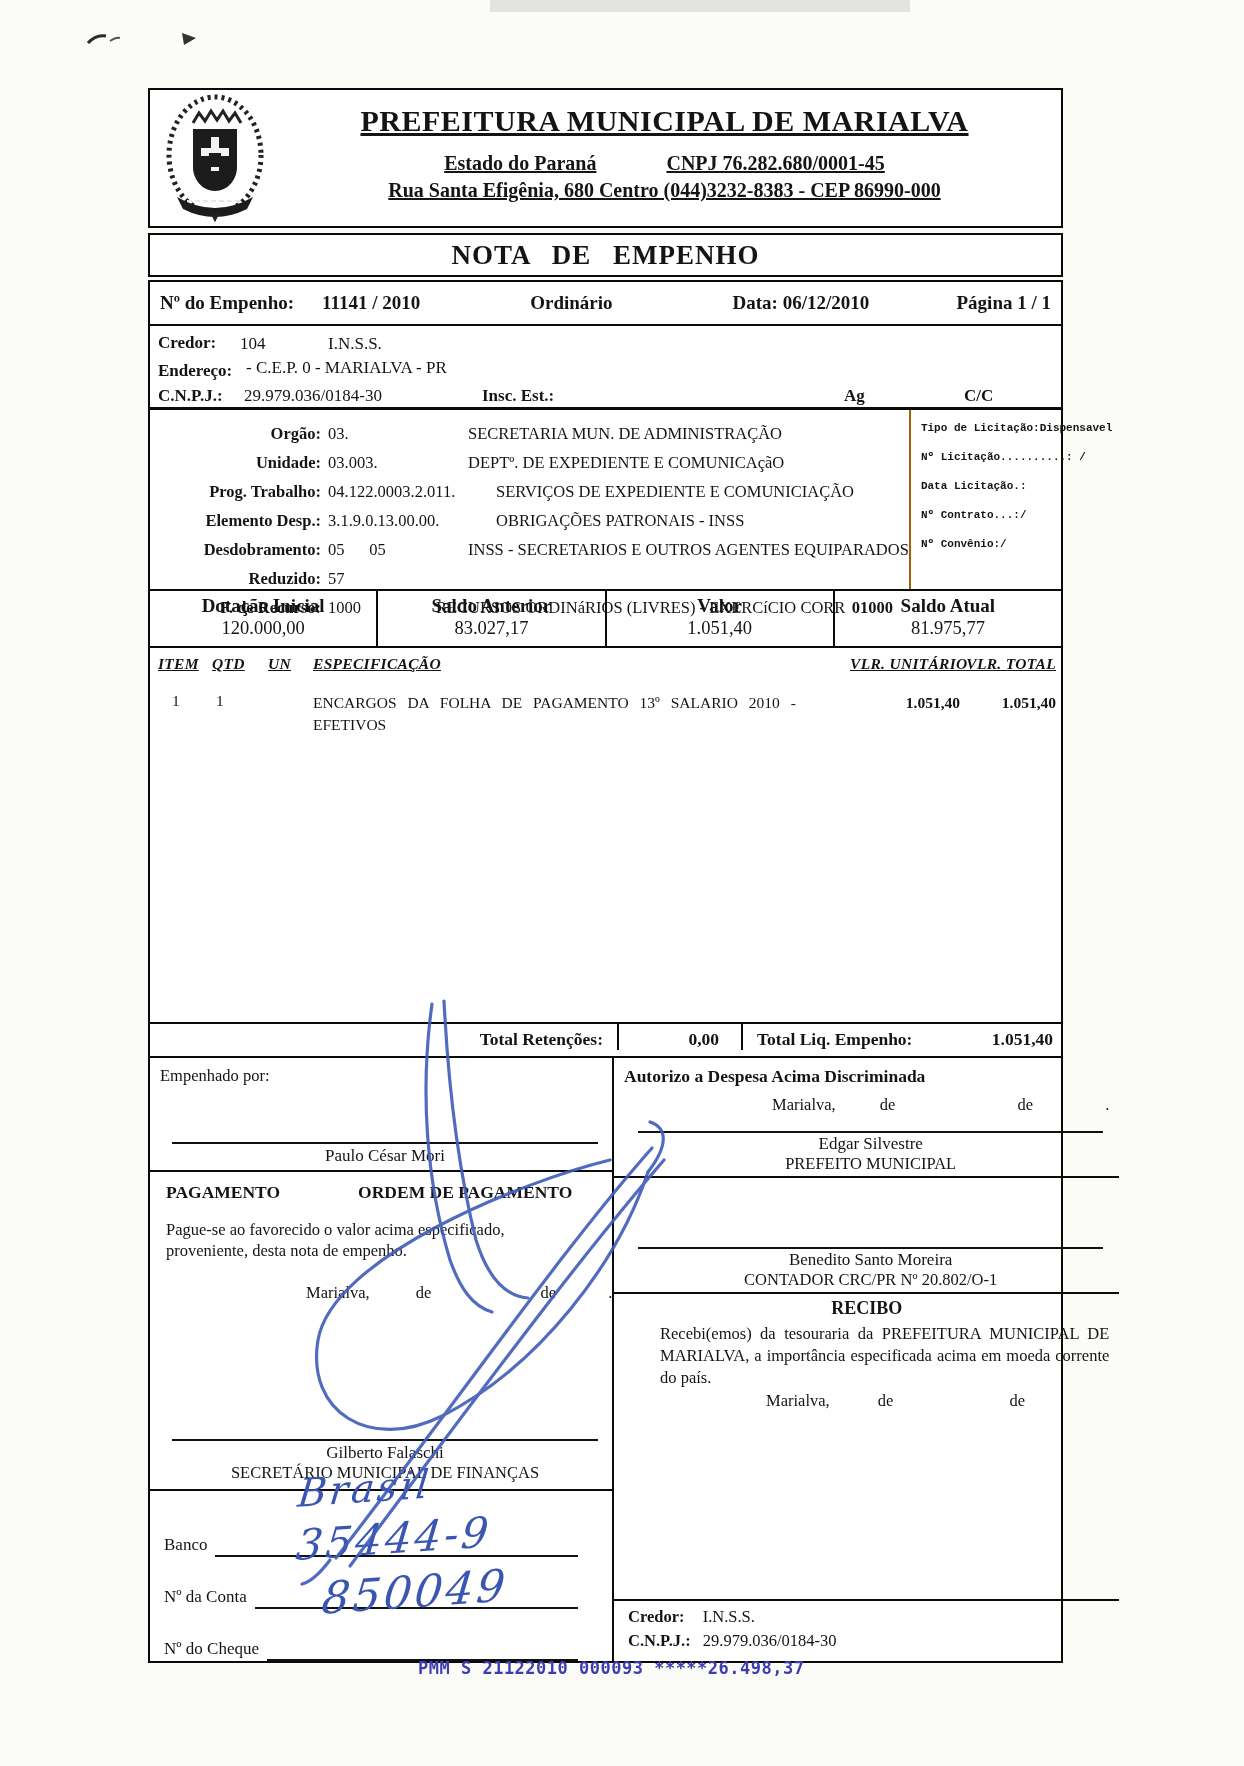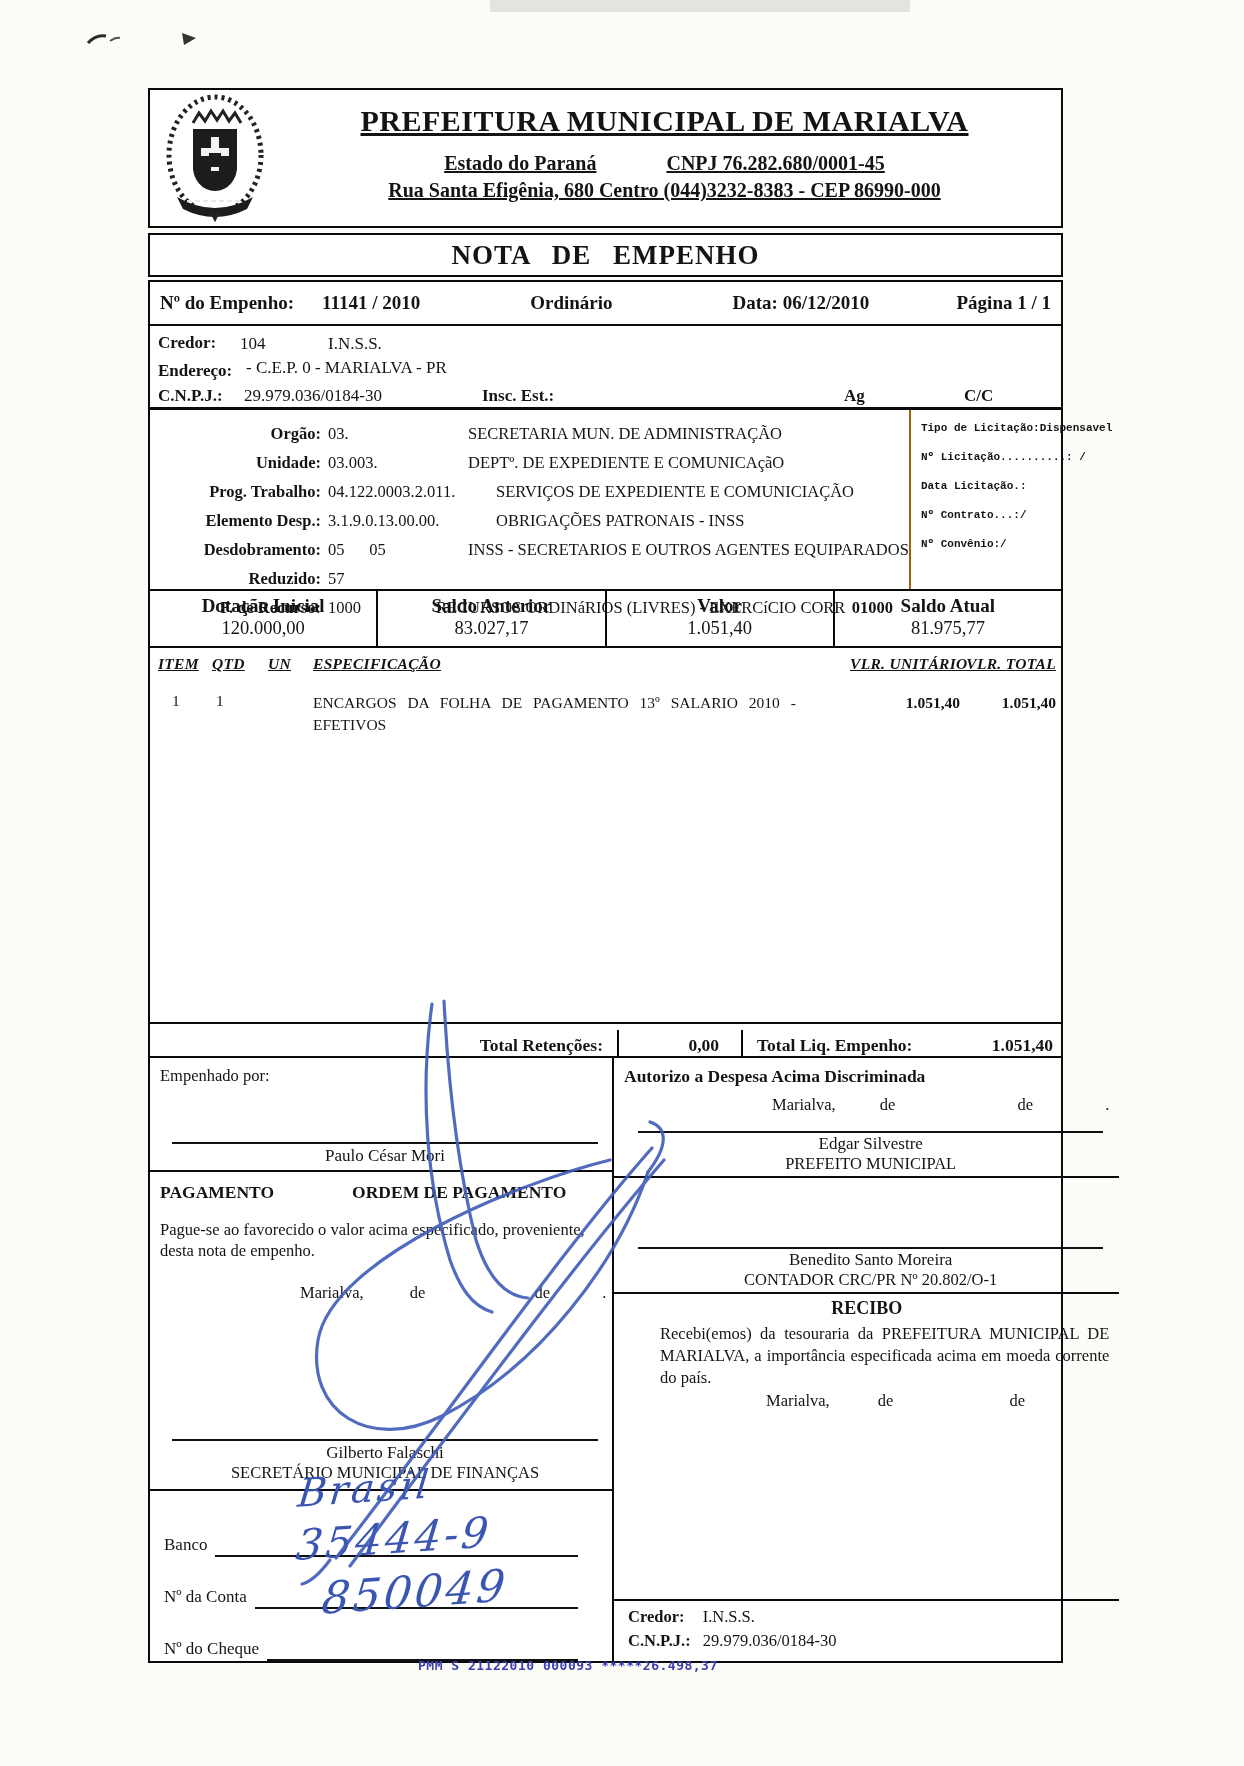--- a/index.html
+++ b/index.html
@@ -67,36 +67,36 @@
   .ih-item { left:8px; } .ih-qtd { left:62px; } .ih-un { left:118px; } .ih-esp { left:163px; }
   .ih-vu { left:700px; } .ih-vt { right:5px; }
   .it-row span { position:absolute; font-size:15.5px; }
   .ir-item { left:22px; top:44px; }
   .ir-qtd  { left:66px; top:44px; }
   .ir-spec { left:163px; top:44px; width:485px; word-spacing:7px; line-height:22px; }
   .ir-vu { left:712px; top:46px; width:98px; text-align:right; font-weight:bold; }
   .ir-vt { right:5px; top:46px; width:95px; text-align:right; font-weight:bold; }
 
   
-  .sec-totais { height:34px; border-bottom:2px solid #0a0a0a; display:flex; font-size:17.5px; font-weight:bold; align-items:flex-end; }
+  .sec-totais { height:34px; border-bottom:2px solid #0a0a0a; display:flex; font-size:17.5px; font-weight:bold; align-items:flex-start; }
   .tt-c1 { width:467px; text-align:right; padding:5px 14px 0 0; }
   .tt-c2 { width:124px; border-left:2px solid #0a0a0a; text-align:right; padding:5px 22px 0 8px; }
   .tt-c3 { flex:1; border-left:2px solid #0a0a0a; display:flex; justify-content:space-between; padding:5px 8px 0 14px; }
 
   
   .sec-bottom { display:flex; height:603px; font-size:16.5px; }
   .bot-left { width:462px; display:flex; flex-direction:column; }
   .bot-right { flex:1; border-left:2px solid #0a0a0a; display:flex; flex-direction:column; }
 
   .box-empenhado { height:131px; border-bottom:2px solid #0a0a0a; position:relative; padding:8px 10px; }
   .sigline { border-top:2px solid #111; }
   .sig-emp { position:absolute; left:22px; right:14px; bottom:4px; text-align:center; }
   .sig-emp .nm { font-size:17px; padding-top:2px; }
 
-  .box-pagamento { height:370px; border-bottom:2px solid #0a0a0a; position:relative; padding:10px 10px; }
+  .box-pagamento { height:370px; border-bottom:2px solid #0a0a0a; position:relative; padding:10px 16px; }
   .pag-head { display:flex; font-weight:bold; font-size:17.5px; }
   .pag-head .t2 { margin-left:78px; font-size:17.5px; }
   .pag-par { margin-top:16px; font-size:16.5px; line-height:21px; padding-right:6px; }
   .dateline { margin-top:22px; white-space:nowrap; }
   .dateline .d1 { margin-left:42px; } .dateline .d2 { margin-left:105px; } .dateline .dp { margin-left:48px; }
   .pl-pag { padding-left:140px; }
   .sig-pag { position:absolute; left:22px; right:14px; bottom:6px; text-align:center; }
   .sig-pag .nm { padding-top:2px; font-size:17px; }
   .sig-pag .cg { font-size:16.5px; }
 
@@ -121,21 +121,21 @@
   .box-recibo { flex:1; position:relative; padding:4px 10px 0 10px; }
   .rec-title { text-align:center; font-weight:bold; font-size:18px; }
   .rec-par { margin-top:4px; text-align:justify; line-height:22px; font-size:16.5px;margin-left:36px; }
   .pl-rec { padding-left:142px; margin-top:2px; }
   .pl-rec .d1 { margin-left:44px; } .pl-rec .d2 { margin-left:112px; }
   .rec-credor { position:absolute; left:0; right:0; bottom:0; height:62px; border-top:2px solid #0a0a0a; padding:6px 0 0 14px; }
   .rec-credor .ln { margin-bottom:4px; }
   .rec-credor .b { font-weight:bold; }
 
   .footer-print { position:absolute; left:418px; top:1658px;
-    font-family:"DejaVu Sans Mono", monospace; font-weight:bold; font-size:13px;
+    font-family:"DejaVu Sans Mono", monospace; font-weight:bold; font-size:17px;
     letter-spacing:.5px; }
 
   .hw { position:absolute; font-family:"DejaVu Serif", serif; font-style:italic;
         transform:rotate(-4deg) skewX(-10deg); letter-spacing:3px; pointer-events:none; }
   .hw-banco  { left:298px; top:1466px; font-size:39px; }
   .hw-conta  { left:296px; top:1514px; font-size:42px; }
   .hw-cheque { left:322px; top:1566px; font-size:44px; }
 
   svg.overlay { position:absolute; left:0; top:0; pointer-events:none; }
 </style>

